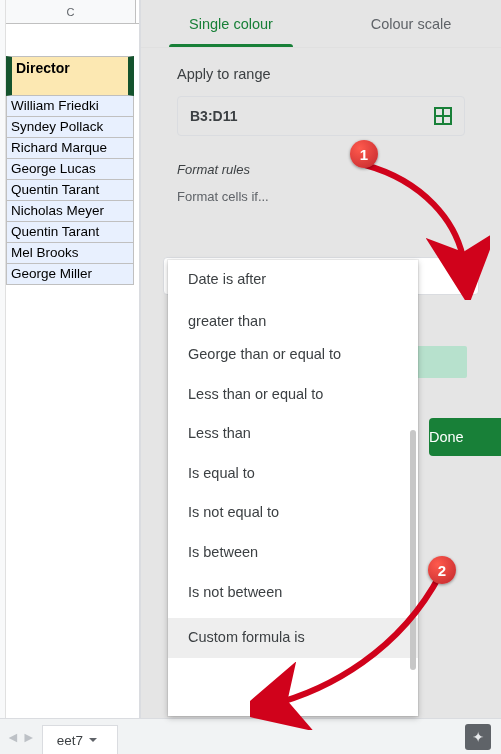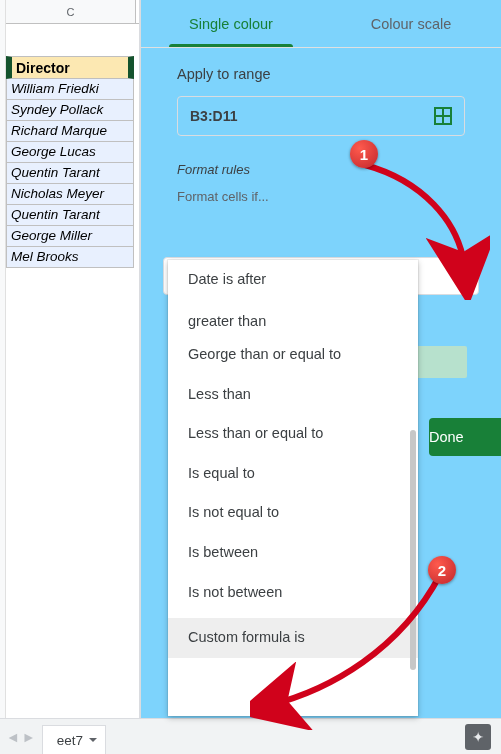--- a/index.html
+++ b/index.html
@@ -11,34 +11,34 @@
     background: #fff; border-right: 1px solid #dadce0;
   }
   .col-head-row { display: flex; height: 24px; border-bottom: 1px solid #c0c0c0; }
   .col-head {
     flex: 0 0 130px; display: flex; align-items: center; justify-content: center;
     background: #f8f9fa; color: #5f6368; font-size: 11px; border-right: 1px solid #c0c0c0;
   }
   .row-strip { position: absolute; left: 0; top: 0; width: 6px; height: 100%; background: #f8f9fa; border-right: 1px solid #e0e0e0; }
   .cell-wrap { position: absolute; left: 6px; top: 56px; width: 128px; }
   .header-cell {
-    height: 23px; padding: 3px 4px; font-weight: bold; background: #fce8b2;
+    height: 40px; padding: 3px 4px; font-weight: bold; background: #fce8b2;
     border: 6px solid #14532d; border-top: 1px solid #bfbfbf; border-bottom: 1px solid #bfbfbf;
     font-size: 14px; color: #000;
   }
   .data-cell {
-    height: 21px; padding: 2px 4px; font-style: italic; font-size: 13.5px; color: #000;
+    height: 21px; padding: 2px 4px; font-size: 13.5px; color: #000;
     background: #e8f0fe; border-left: 1px solid #c0c0c0; border-right: 1px solid #c0c0c0;
     border-bottom: 1px solid #c0c0c0; white-space: nowrap; overflow: hidden;
   }
 
   
   .panel {
     position: absolute; left: 140px; top: 0; right: 0; bottom: 36px;
-    background: #7dd3fc; border-left: 1px solid #dadce0; overflow: hidden;
+    background: #e5e5e5; border-left: 1px solid #dadce0; overflow: hidden;
   }
   .tabs { display: flex; height: 48px; border-bottom: 1px solid #e0e0e0; }
   .tab {
     flex: 1; display: flex; align-items: center; justify-content: center;
     font-size: 14.5px; color: #5f6368; cursor: pointer;
   }
   .tab.active { color: #188038; font-weight: 500; position: relative; }
   .tab.active::after {
     content: ""; position: absolute; left: 28px; right: 28px; bottom: 0;
     height: 3px; background: #188038; border-radius: 3px 3px 0 0;
@@ -101,21 +101,21 @@
 
   
   .bottom {
     position: absolute; left: 0; bottom: 0; right: 0; height: 36px;
     background: #f1f3f4; border-top: 1px solid #dadce0; display: flex; align-items: center;
   }
   .nav-arrows {
     display: flex; gap: 2px; padding: 0 6px; color: #bdc1c6;
   }
   .sheet-tab {
-    background: #fff; padding: 6px 8px 6px 14px; font-size: 13.5px; color: #3c4043;
+    background: #fff; padding: 6px 20px 6px 14px; font-size: 13.5px; color: #3c4043;
     border-top: 1px solid #dadce0; border-right: 1px solid #dadce0; border-left: 1px solid #dadce0;
     border-radius: 0; display: flex; align-items: center; gap: 6px; height: 30px; margin-top: 6px;
   }
   .tab-caret {
     width: 0; height: 0; border-left: 4px solid transparent; border-right: 4px solid transparent;
     border-top: 4px solid #5f6368;
   }
   .explore {
     margin-left: auto; margin-right: 10px; width: 26px; height: 26px;
     background: #5f6368; border-radius: 3px; position: relative;
@@ -147,22 +147,22 @@
   </div>
   <div class="cell-wrap">
     <div class="header-cell">Director</div>
     <div class="data-cell">William Friedki</div>
     <div class="data-cell">Syndey Pollack</div>
     <div class="data-cell">Richard Marque</div>
     <div class="data-cell">George Lucas</div>
     <div class="data-cell">Quentin Tarant</div>
     <div class="data-cell">Nicholas Meyer</div>
     <div class="data-cell">Quentin Tarant</div>
+    <div class="data-cell">Mel Brooks</div>
     <div class="data-cell">George Miller</div>
-    <div class="data-cell">Mel Brooks</div>
   </div>
 </div>
 
 <div class="panel">
   <div class="tabs">
     <div class="tab active">Single colour</div>
     <div class="tab">Colour scale</div>
   </div>
   <div class="panel-body">
     <div class="section-title">Apply to range</div>
@@ -186,22 +186,22 @@
 
   <div class="preview-swatch"></div>
 
   <button class="done-btn">Done</button>
 </div>
 
 <div class="menu">
   <div class="menu-item">Date is after</div>
   <div class="menu-item spacer">greater than</div>
   <div class="menu-item">George than or equal to</div>
+  <div class="menu-item">Less than or equal to</div>
   <div class="menu-item">Less than</div>
-  <div class="menu-item">Less than or equal to</div>
   <div class="menu-item">Is equal to</div>
   <div class="menu-item">Is not equal to</div>
   <div class="menu-item">Is between</div>
   <div class="menu-item">Is not between</div>
   <div class="menu-item hover" style="margin-top:6px">Custom formula is</div>
   <div class="menu-scroll"></div>
 </div>
 
 <div class="bottom">
   <div class="nav-arrows">

